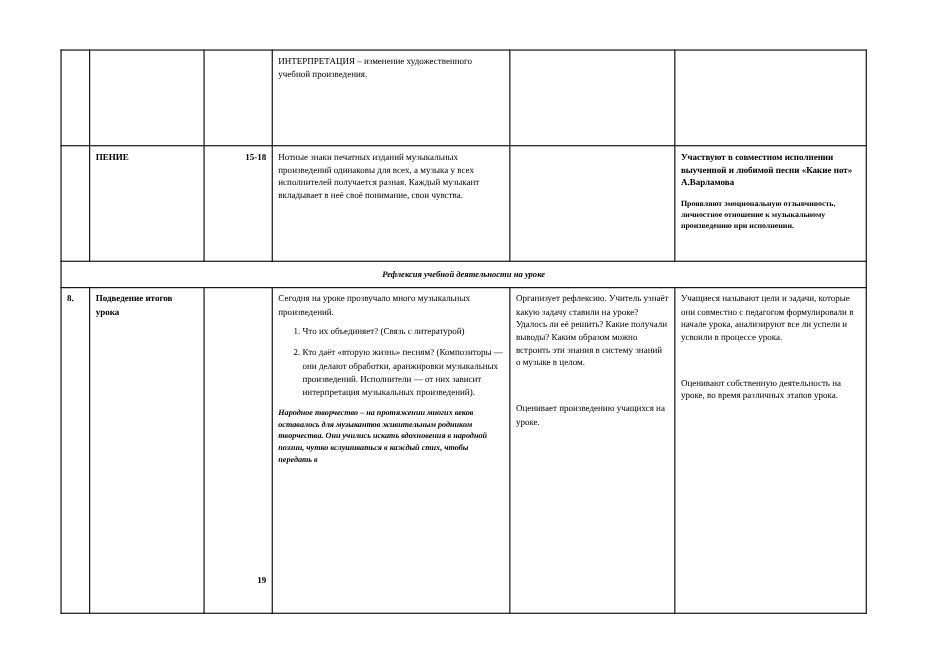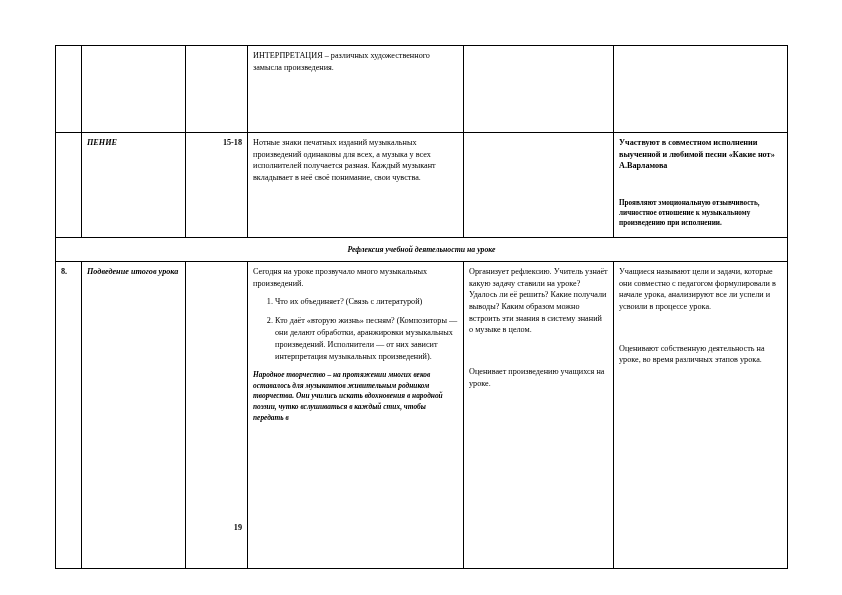--- a/index.html
+++ b/index.html
@@ -44,24 +44,23 @@
   .col-stud  { width: 174px; }
   .bold { font-weight: bold; }
 
   .time-cell {
     text-align: right;
     font-weight: bold;
     font-size: 9px;
   }
   .time-cell.bottom-align {
     vertical-align: bottom;
-    padding-bottom: 34px;
+    padding-bottom: 23px;
   }
   .stage-label {
-    font-style: italic;
     font-weight: bold;
     font-size: 7.6px;
     line-height: 1.4;
   }
   .num-cell {
     text-align: left;
     font-weight: bold;
     font-size: 8.4px;
   }
   .section-row td {
@@ -84,21 +83,21 @@
     font-size: 7.4px;
     line-height: 1.45;
     font-style: italic;
     font-weight: bold;
   }
   .cell-par {
     margin: 0 0 7px 0;
   }
   .cell-par:last-child { margin-bottom: 0; }
   .sing-note {
-    margin-top: 26px;
+    margin-top: 8px;
     font-size: 7.2px;
     font-weight: bold;
     line-height: 1.42;
   }
   .gap-par {
     margin-top: 30px;
   }
   .row-top td { height: 78px; }
   .row-sing td { height: 96px; }
   .row-final td { height: 268px; }
@@ -114,21 +113,21 @@
       <col class="col-time">
       <col class="col-main">
       <col class="col-teach">
       <col class="col-stud">
     </colgroup>
     <tbody>
       <tr class="row-top">
         <td></td>
         <td></td>
         <td class="time-cell"></td>
-        <td>ИНТЕРПРЕТАЦИЯ – различных художественного замысла произведения.</td>
+        <td>ИНТЕРПРЕТАЦИЯ – изменение художественного учебной произведения.</td>
         <td></td>
         <td></td>
       </tr>
 
       <tr class="row-sing">
         <td></td>
         <td class="stage-label">ПЕНИЕ</td>
         <td class="time-cell">15-18</td>
         <td>Нотные знаки печатных изданий музыкальных произведений одинаковы для всех, а музыка у всех исполнителей получается разная. Каждый музыкант вкладывает в неё своё понимание, свои чувства.</td>
         <td></td>

